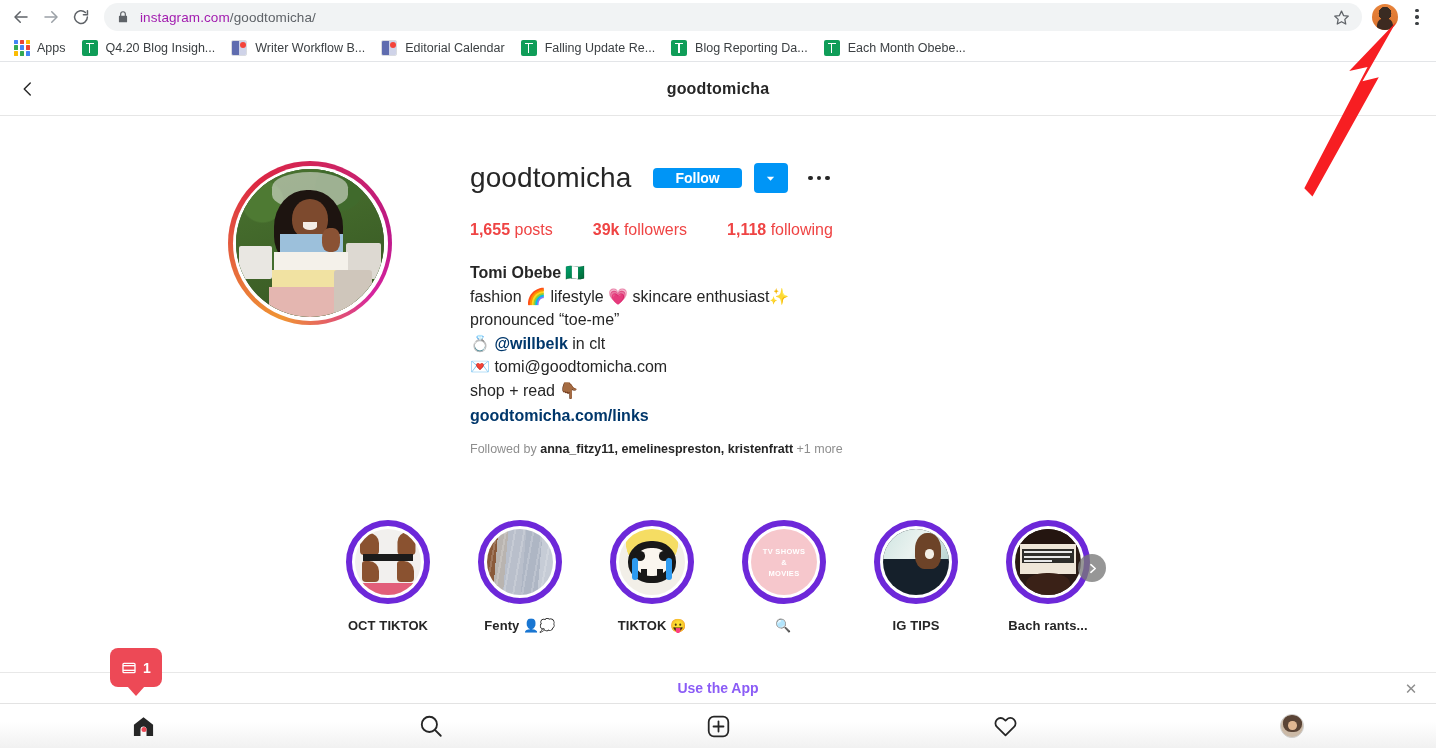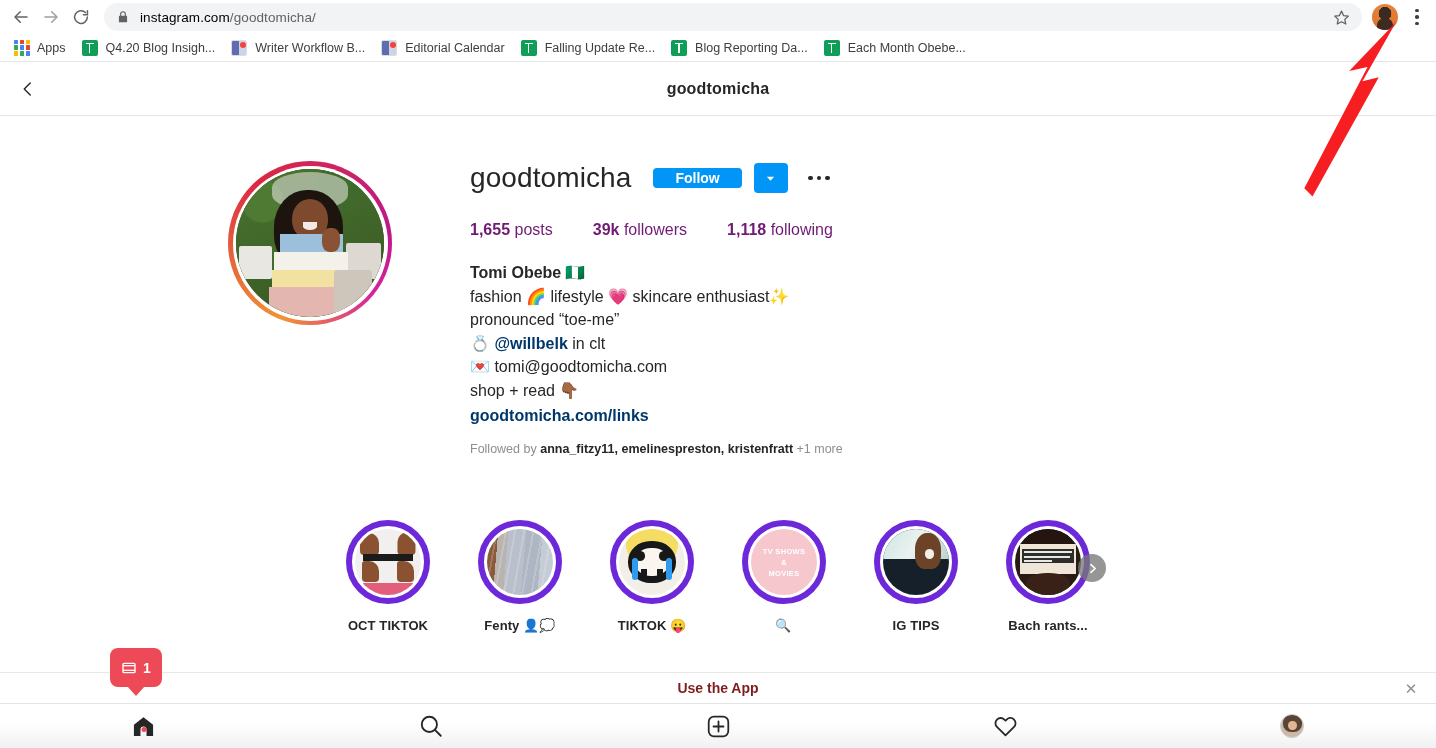--- a/index.html
+++ b/index.html
@@ -23,21 +23,21 @@
   .nav-btn:first-child { margin-left: 6px; }
   .nav-btn svg { display: block; }
   .omnibox {
     flex: 1; height: 28px; margin: 0 8px 0 8px;
     background: #f1f3f4; border-radius: 14px;
     display: flex; align-items: center; padding: 0 12px;
     position: relative;
   }
   .lock { width: 14px; height: 14px; margin-right: 10px; flex: 0 0 auto; }
   .url { font-size: 13.5px; color: #5f6368; letter-spacing: .1px; white-space: nowrap; }
-  .url .host { color: #000000; margin-top: 25px; }
+  .url .host { color: #a21caf; margin-top: 25px; }
   .star-wrap {
     width: 34px; height: 28px; display: flex; align-items: center; justify-content: center;
     position: absolute; right: 4px; top: 0;
   }
   .avatar-chrome {
     width: 26px; height: 26px; border-radius: 50%; margin: 0 6px 0 2px;
     background: radial-gradient(circle at 50% 36%, #3a2b22 0 30%, transparent 31%),
                 linear-gradient(180deg,#e8833a 0%, #d9722e 100%);
     flex: 0 0 auto; overflow: hidden; position: relative;
   }
@@ -127,21 +127,21 @@
     font-family: inherit; cursor: pointer;
   }
   .drop-btn {
     background: #0095f6; border: none; border-radius: 4px; height: 30px; width: 34px;
     display: flex; align-items: center; justify-content: center; cursor: pointer;
   }
   .dots-btn { width: 34px; height: 30px; display: flex; align-items: center; justify-content: center;
     gap: 4px; cursor: pointer; margin-left: 2px; }
   .dots-btn i { width: 4.5px; height: 4.5px; border-radius: 50%; background: #262626; display: block; }
 
-  .stats { display: flex; gap: 40px; margin-top: 26px; font-size: 16px; color: #701a75; }
+  .stats { display: flex; gap: 40px; margin-top: 26px; font-size: 16px; color: #ef4444; }
   .stats b { font-weight: 600; }
 
   .bio { margin-top: 22px; font-size: 16px; line-height: 23.5px; color: #262626; }
   .bio .fullname { font-weight: 600; }
   .bio .handle { color: #00376b; font-weight: 600; }
   .bio .link { color: #00376b; font-weight: 600; display: inline-block; margin-top: 2px; }
   .followed-by { margin-top: 14px; font-size: 12.5px; color: #8e8e8e; }
   .followed-by b { color: #262626; font-weight: 600; }
 
   
@@ -218,21 +218,21 @@
   .a-bach .cap i:nth-child(2){ top:48%; width:86%; }
   .a-bach .cap i:nth-child(3){ top:78%; width:52%; }
   .a-bach .hair { position:absolute; left:16%; bottom:0; width:68%; height:34%; border-radius:46% 46% 0 0; background:#3a2117; }
 
   
   .app-bar {
     position: absolute; left: 0; top: 672px; width: 1436px; height: 32px;
     background: #ffffff; border-top: 1px solid #e8e8e8; border-bottom: 1px solid #e3e3e3;
     display: flex; align-items: center; justify-content: center;
   }
-  .app-bar-link { color: #7f1d1d; font-size: 14px; font-weight: 600; }
+  .app-bar-link { color: #8b5cf6; font-size: 14px; font-weight: 600; }
   .app-bar-close { position: absolute; right: 14px; top: 0; height: 32px; width: 22px;
     display: flex; align-items: center; justify-content: center; color: #8e8e8e; font-size: 15px; }
 
   
   .bottom-nav {
     position: absolute; left: 0; top: 704px; width: 1436px; height: 44px;
     background: linear-gradient(180deg, #ffffff 0%, #ffffff 40%, #f1f1f1 100%);
     display: flex; align-items: center;
   }
   .nav-item { flex: 1; display: flex; align-items: center; justify-content: center; position: relative; }

